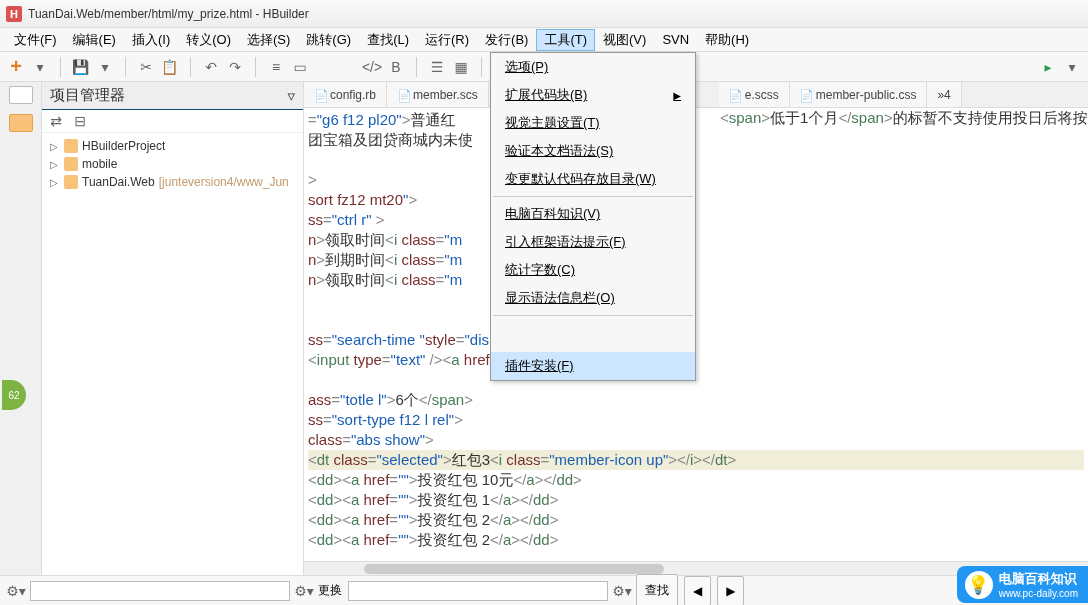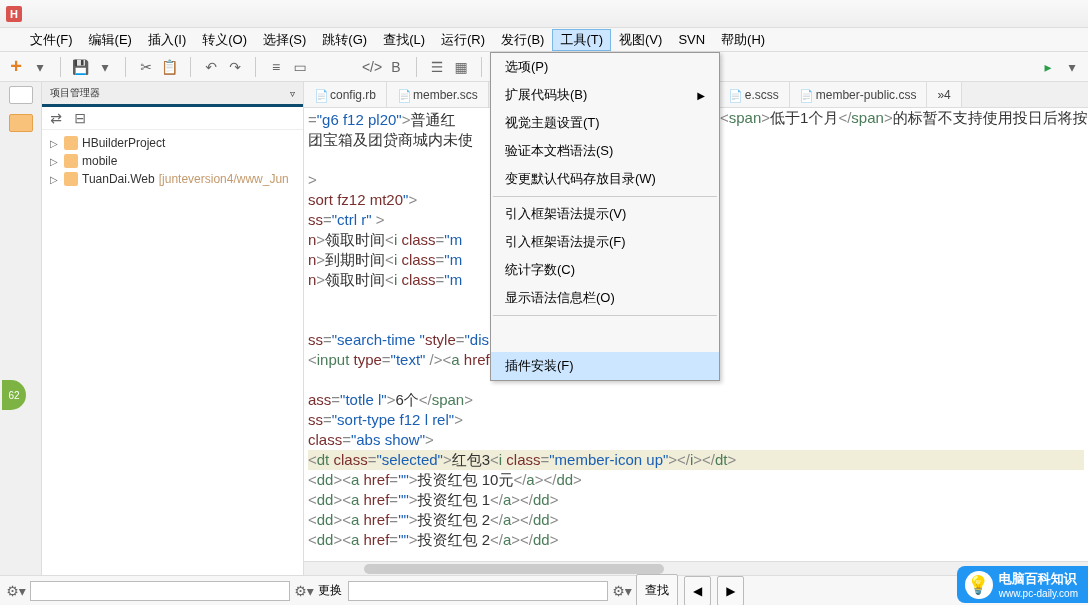--- a/index.html
+++ b/index.html
@@ -1,70 +1,71 @@
 <!DOCTYPE html>
 <html><head>
 <meta charset="utf-8">
 <style>
   * { margin: 0; padding: 0; box-sizing: border-box; font-family: "Microsoft YaHei", Arial, sans-serif; }
   body { width: 1088px; height: 605px; background: #fff; font-size: 13px; overflow: hidden; position: relative; }
   .titlebar { height: 28px; background: linear-gradient(#f9f9f9,#eee); border-bottom: 1px solid #ddd; display: flex; align-items: center; padding: 0 6px; }
   .titlebar .icon { width: 16px; height: 16px; background: #d9534f; color: #fff; font-size: 11px; font-weight: bold; display: flex; align-items: center; justify-content: center; margin-right: 6px; border-radius: 2px; }
   .titlebar .title { color: #333; font-size: 12px; }
-  .menubar { height: 24px; background: #f7f7f7; border-bottom: 1px solid #ddd; display: flex; align-items: center; padding: 0 22px; font-size: 13px; }
+  .menubar { height: 24px; background: #f7f7f7; border-bottom: 1px solid #ddd; display: flex; align-items: center; padding: 0 6px; font-size: 13px; }
   .menubar .mi { padding: 2px 8px; cursor: default; }
   .menubar .mi.active { background: #cce6ff; border: 1px solid #7ab8e6; padding: 1px 7px; }
   .toolbar { height: 30px; background: #f7f7f7; border-bottom: 1px solid #ddd; display: flex; align-items: center; padding: 0 8px; gap: 8px; }
   .tbtn { width: 16px; height: 16px; display: flex; align-items: center; justify-content: center; font-size: 14px; color: #666; }
   .plus { color: #e67e22; font-size: 20px; font-weight: bold; }
   .sep { width: 1px; height: 20px; background: #ccc; margin: 0 4px; }
   .main { display: flex; height: calc(605px - 28px - 24px - 30px - 30px); }
   .sidebar { width: 42px; background: #f0f0f0; border-right: 1px solid #ddd; display: flex; flex-direction: column; align-items: center; padding-top: 4px; gap: 10px; }
   .sidebar .sb { width: 24px; height: 18px; border: 1px solid #bbb; border-radius: 2px; background: #fff; }
   .sidebar .sb.orange { background: #f9c27b; border-color: #e6a14d; }
   .panel { width: 262px; border-right: 1px solid #ddd; display: flex; flex-direction: column; }
-  .panel-hdr { background: #eee; padding: 4px 8px; font-size: 10px; color: #333; display: flex; align-items: center; justify-content: space-between; border-bottom: 3px solid #0c4a6e; }
+  .panel-hdr { background: #eee; padding: 4px 8px; font-size: 15px; color: #333; display: flex; align-items: center; justify-content: space-between; border-bottom: 1px solid #0c4a6e; }
   .panel-tb { padding: 3px 6px; display: flex; gap: 8px; border-bottom: 1px solid #eee; }
   .tree { padding: 4px 0; font-size: 12px; }
   .tree-item { padding: 2px 8px; display: flex; align-items: center; gap: 4px; }
   .tree-item .arrow { font-size: 10px; color: #666; width: 10px; }
   .tree-item .ficon { width: 14px; height: 14px; background: #f9c27b; border-radius: 2px; }
   .tree-item .label { color: #333; }
   .tree-item .branch { color: #c49a6c; }
   .editor { flex: 1; display: flex; flex-direction: column; position: relative; }
   .tabs { display: flex; background: #f0f0f0; border-bottom: 1px solid #ddd; height: 26px; overflow: hidden; }
   .tab { padding: 4px 10px; border-right: 1px solid #ddd; font-size: 12px; color: #444; display: flex; align-items: center; gap: 4px; background: #f7f7f7; }
   .tab .ticon { width: 12px; height: 12px; }
   .code { flex: 1; font-family: Consolas, monospace; font-size: 15px; padding: 2px 4px; white-space: pre; overflow: hidden; line-height: 20px; }
   .code .line { display: block; }
   .s-attr { color: #7a2e2e; }
   .s-val { color: #1a5fb4; }
   .s-tag { color: #4a7c59; }
   .s-punc { color: #888; }
   .s-txt { color: #333; }
   .hl { background: #f0eed8; }
-  .dropdown { position: absolute; top: 52px; left: 490px; width: 230px; background: #f7f7f7; border: 1px solid #999; box-shadow: 2px 2px 4px rgba(0,0,0,0.2); font-size: 13px; z-index: 100; }
+  .dropdown { position: absolute; top: 52px; left: 490px; width: 206px; background: #f7f7f7; border: 1px solid #999; box-shadow: 2px 2px 4px rgba(0,0,0,0.2); font-size: 13px; z-index: 100; text-decoration: underline; }
   .dropdown .dmi { padding: 5px 14px; display: flex; justify-content: space-between; align-items: center; cursor: default; }
   .dropdown .dmi:hover, .dropdown .dmi.hover { background: #cce6ff; margin-top: 36px; }
   .dropdown .dsep { height: 1px; background: #ccc; margin: 3px 2px; }
   .dropdown .arrow { font-size: 10px; }
   .footer { position: absolute; bottom: 0; left: 0; width: 100%; height: 30px; background: #f7f7f7; border-top: 1px solid #ddd; display: flex; align-items: center; padding: 0 8px; gap: 6px; font-size: 12px; }
   .search-input { height: 20px; border: 1px solid #bbb; padding: 0 4px; font-size: 12px; }
   .logo { position: absolute; right: 0; bottom: 2px; background: #2196f3; color: #fff; border-radius: 8px 0 0 8px; padding: 4px 10px 4px 8px; display: flex; align-items: center; gap: 6px; font-size: 13px; }
   .logo .bulb { width: 28px; height: 28px; background: #fff; border-radius: 50%; color: #2196f3; font-size: 18px; display: flex; align-items: center; justify-content: center; }
   .green-badge { position: absolute; left: 2px; top: 380px; width: 24px; height: 30px; background: #7cb342; border-radius: 0 15px 15px 0; color: #fff; font-size: 10px; display: flex; align-items: center; justify-content: center; }
   .hscroll { height: 14px; background: #f0f0f0; border-top: 1px solid #ddd; display: flex; align-items: center; }
   .hscroll .thumb { width: 300px; height: 10px; background: #ccc; border-radius: 5px; margin-left: 60px; }
   .ftbtn { border: 1px solid #bbb; padding: 7px 8px; background: #f9f9f9; border-radius: 2px; }
 </style>
 </head>
 <body>
 
 <div class="titlebar">
   <div class="icon">H</div>
+  <div class="title">TuanDai.Web/member/html/my_prize.html  -  HBuilder</div>
 </div>
 
 <div class="menubar" id="menubar">
     <span class="mi">文件(F)</span>
     <span class="mi">编辑(E)</span>
     <span class="mi">插入(I)</span>
     <span class="mi">转义(O)</span>
     <span class="mi">选择(S)</span>
     <span class="mi">跳转(G)</span>
     <span class="mi">查找(L)</span>
@@ -168,21 +169,21 @@
       <span>视觉主题设置(T)</span>
     </div>
     <div class="dmi">
       <span>验证本文档语法(S)</span>
     </div>
     <div class="dmi">
       <span>变更默认代码存放目录(W)</span>
     </div>
     <div class="dsep"></div>
     <div class="dmi">
-      <span>引入框架语法提示(V)</span>
+      <span>电脑百科知识(V)</span>
     </div>
     <div class="dmi">
       <span>引入框架语法提示(F)</span>
     </div>
     <div class="dmi">
       <span>统计字数(C)</span>
     </div>
     <div class="dmi">
       <span>显示语法信息栏(O)</span>
     </div>

